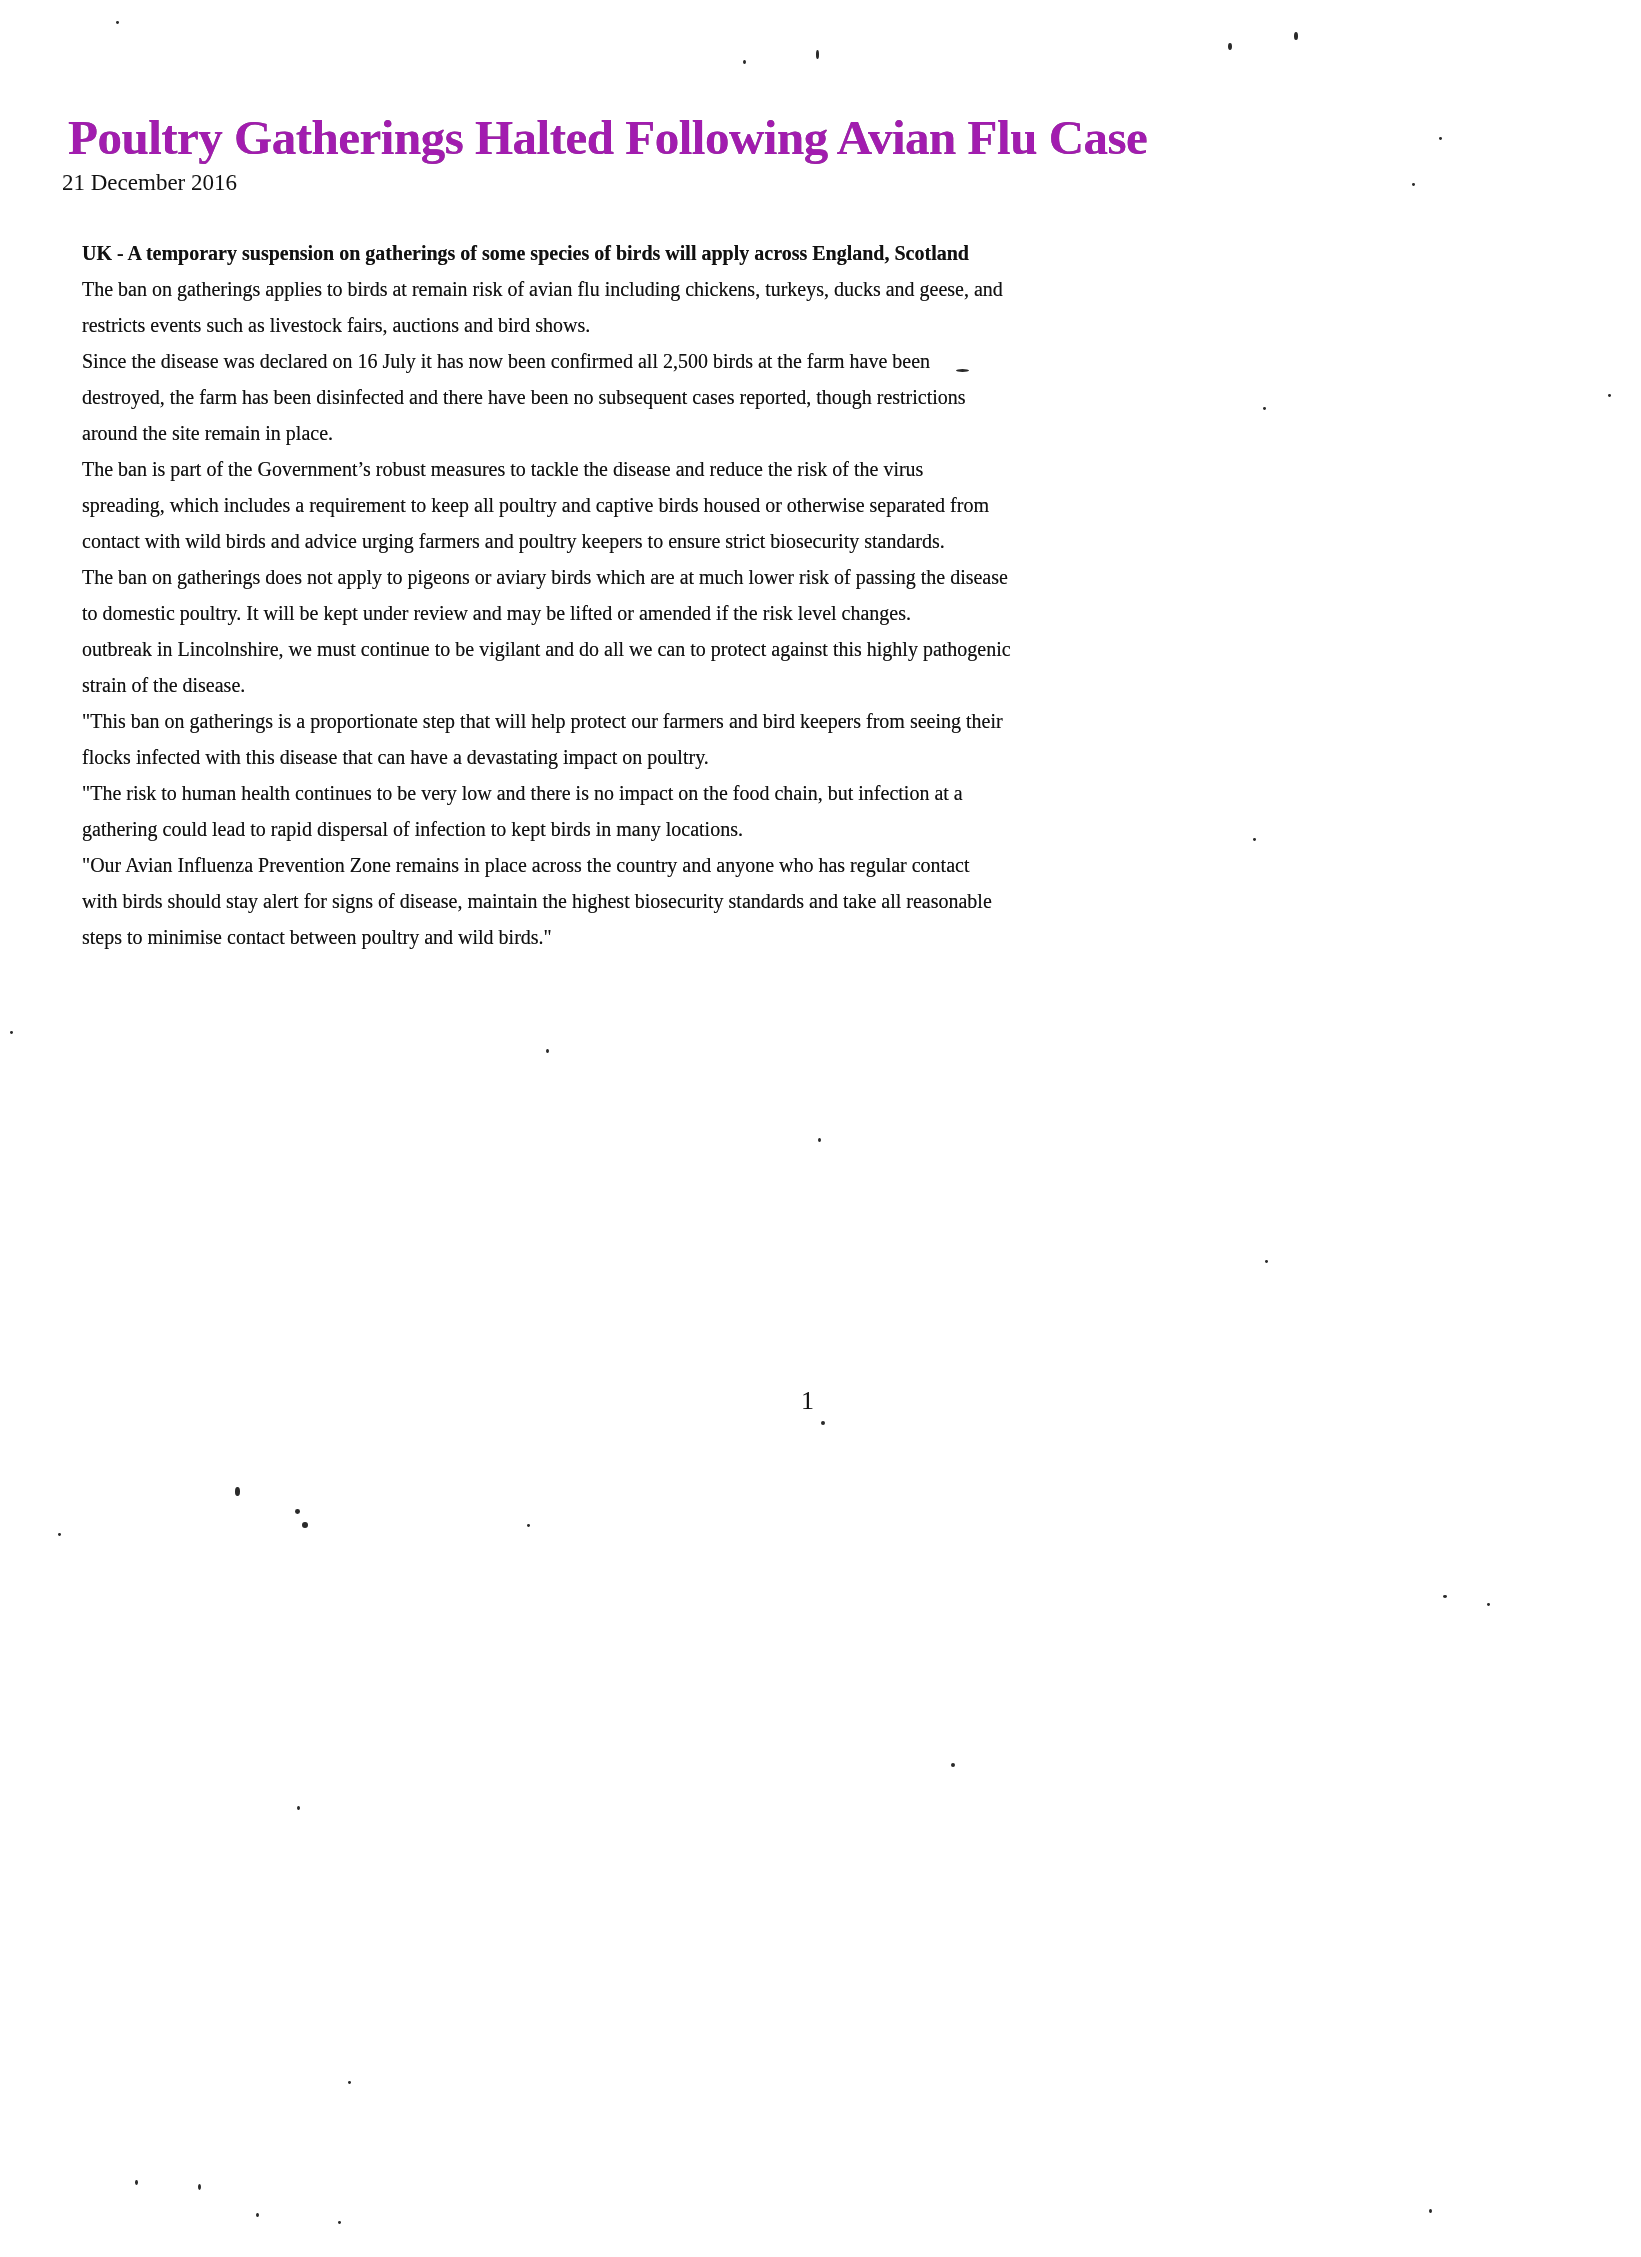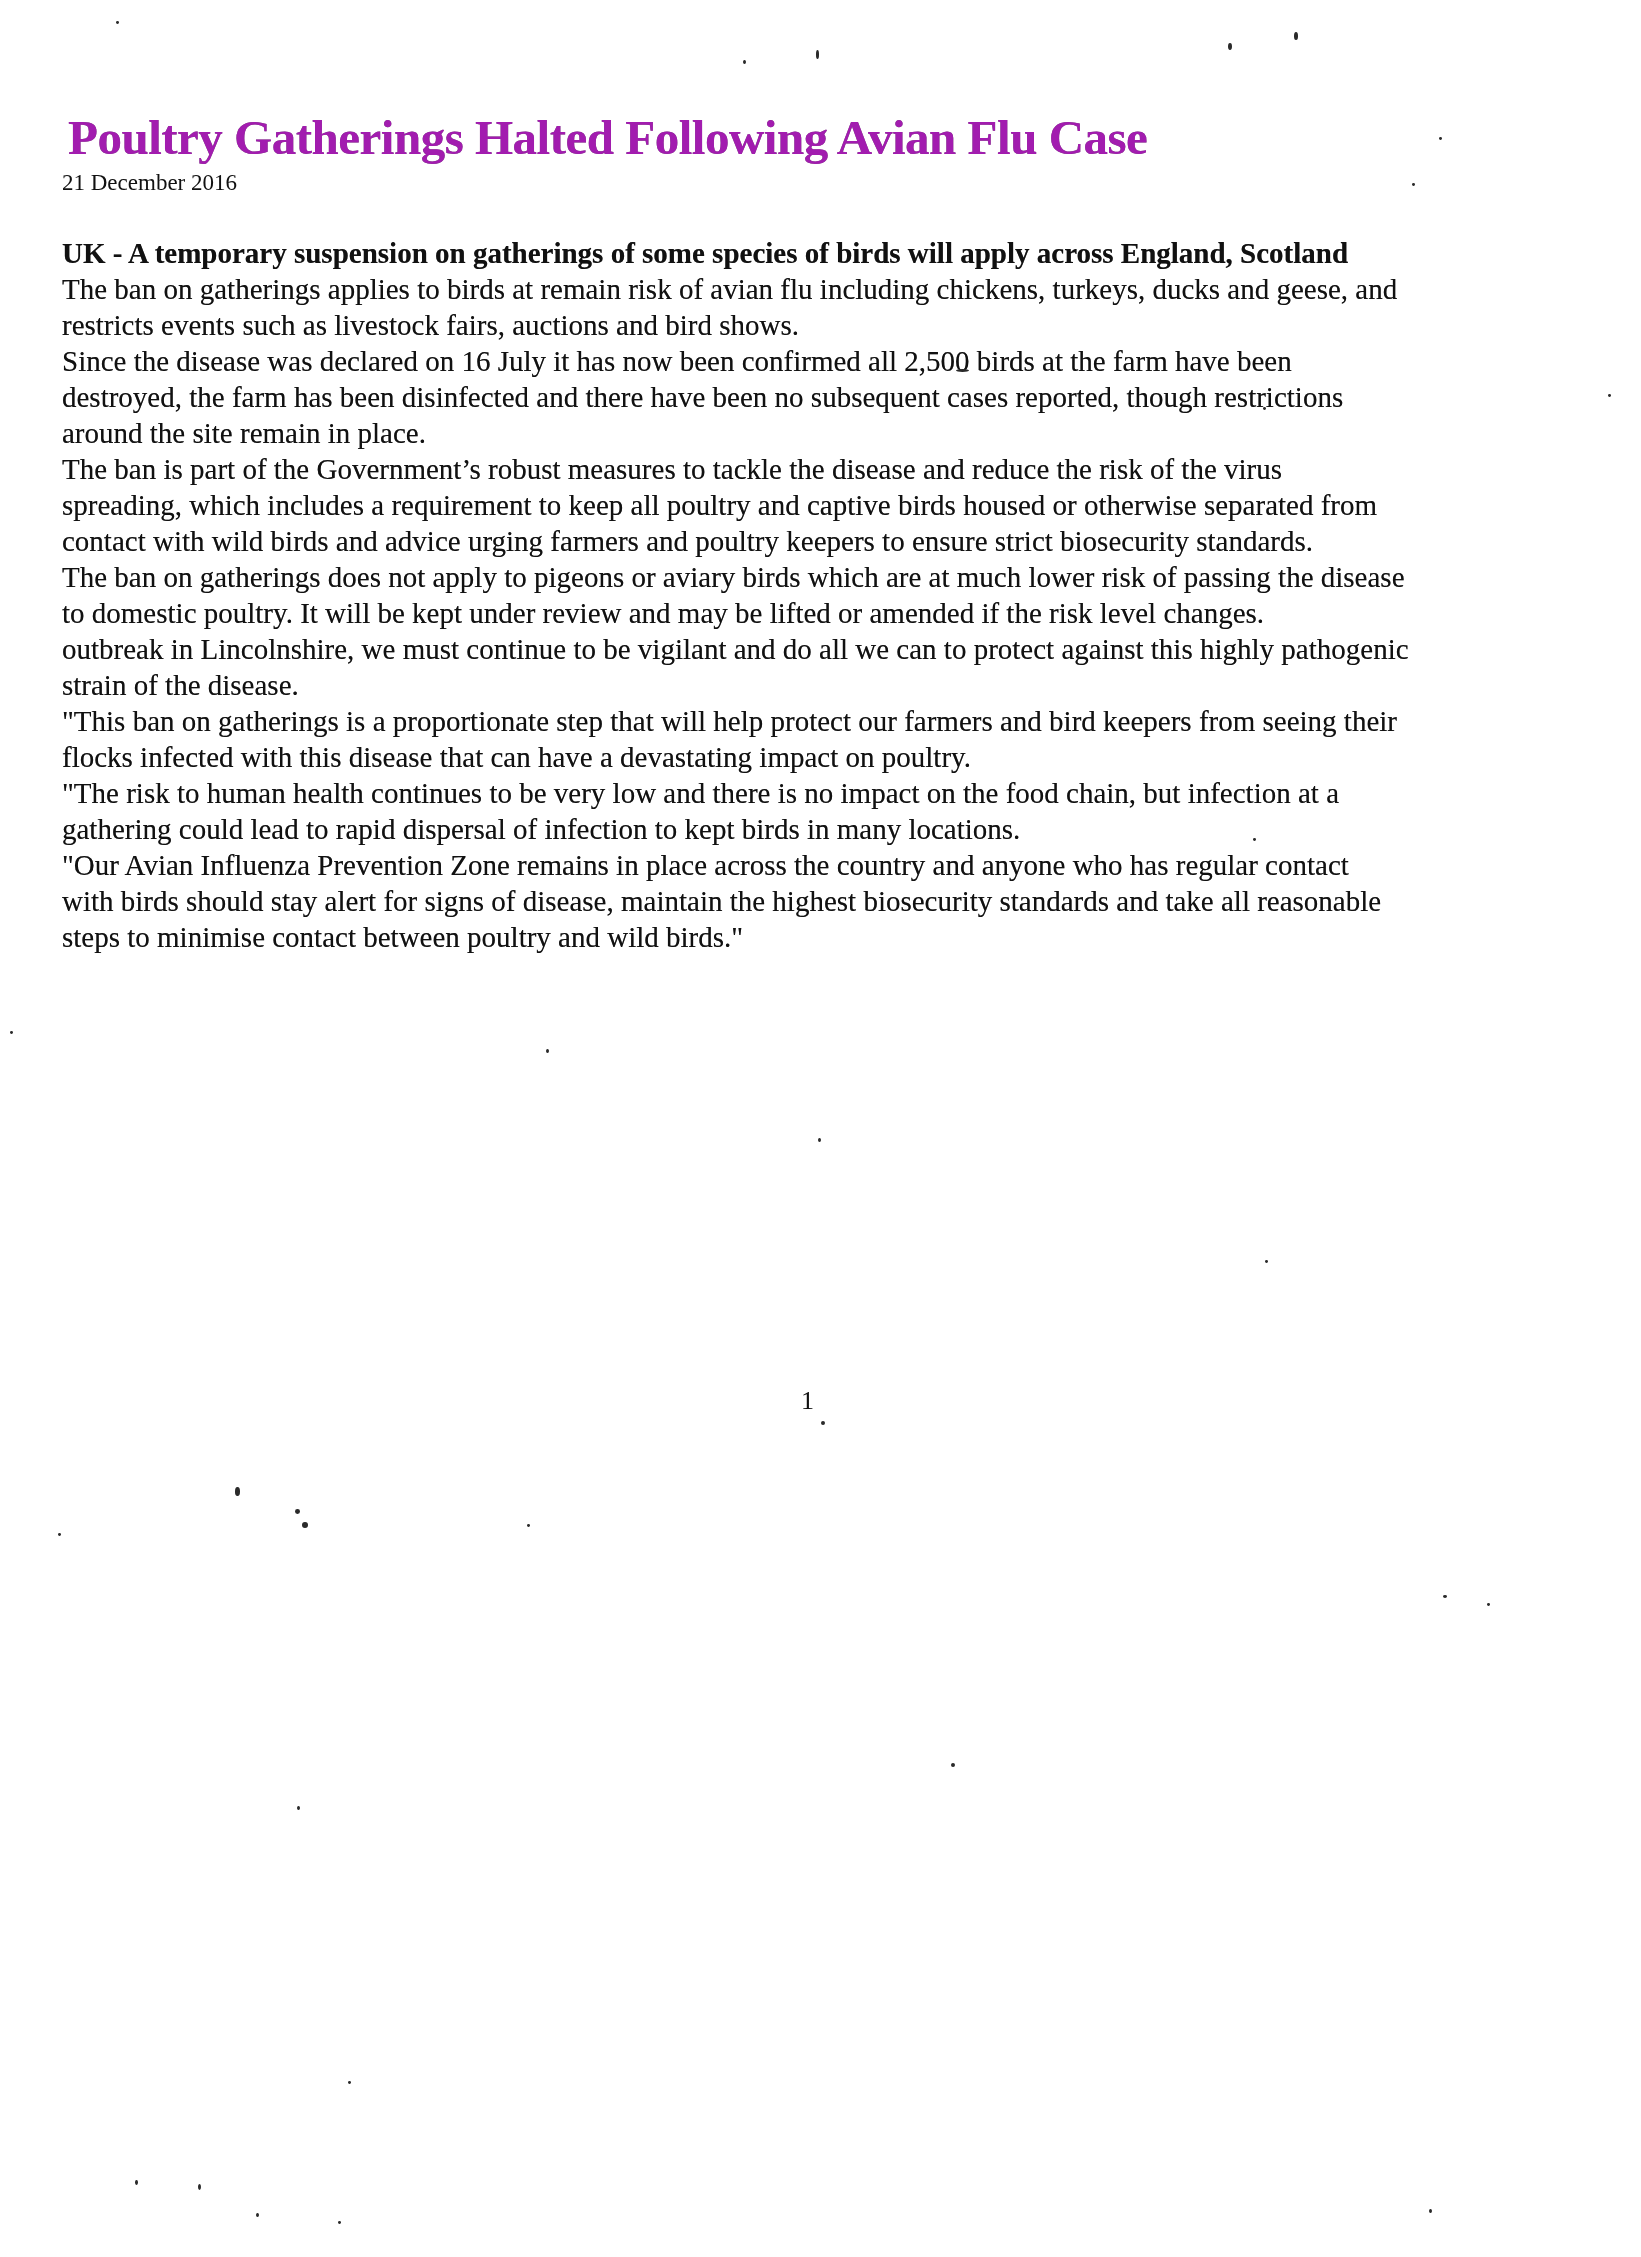--- a/index.html
+++ b/index.html
@@ -39,24 +39,25 @@
     position: absolute;
     left: 62px;
     top: 235px;
     width: 1468px;
   }
   .paragraph {
     margin: 0;
     padding: 0;
   }
   .line {
-    font-size: 29px;
+    font-size: 20px;
     line-height: 36px;
     white-space: nowrap;
     text-shadow: 0 0 0.4px rgba(0,0,0,0.5);
+    margin-left: 20px;
   }
   .paragraph.bold .line {
     font-weight: bold;
   }
   .page-number {
     position: absolute;
     left: 801px;
     top: 1386px;
     font-size: 26px;
   }

